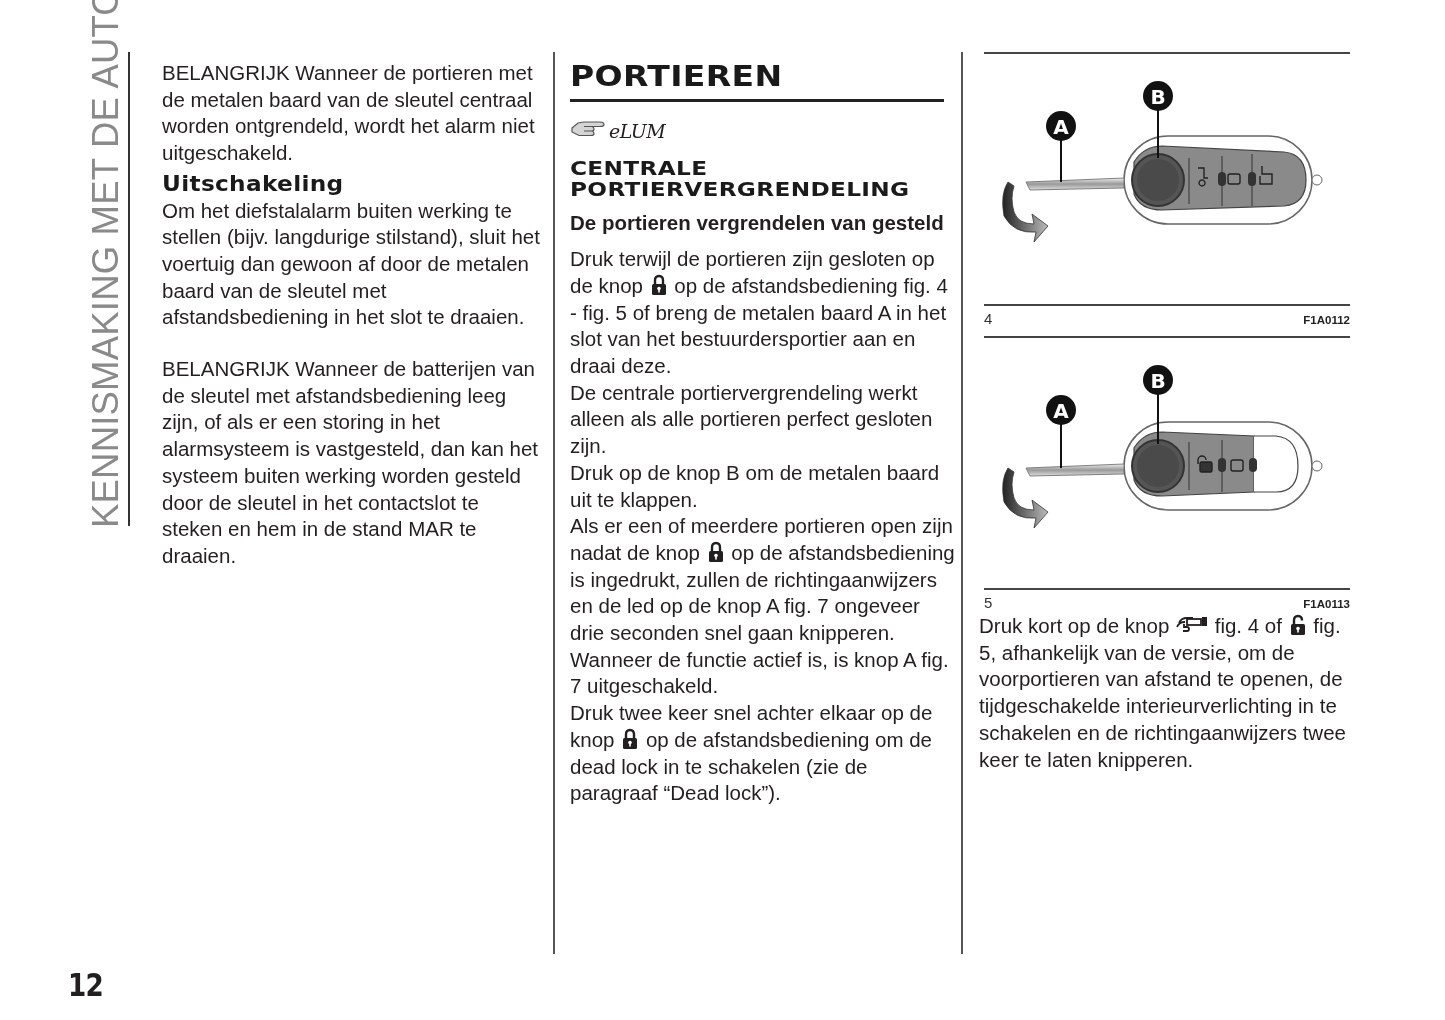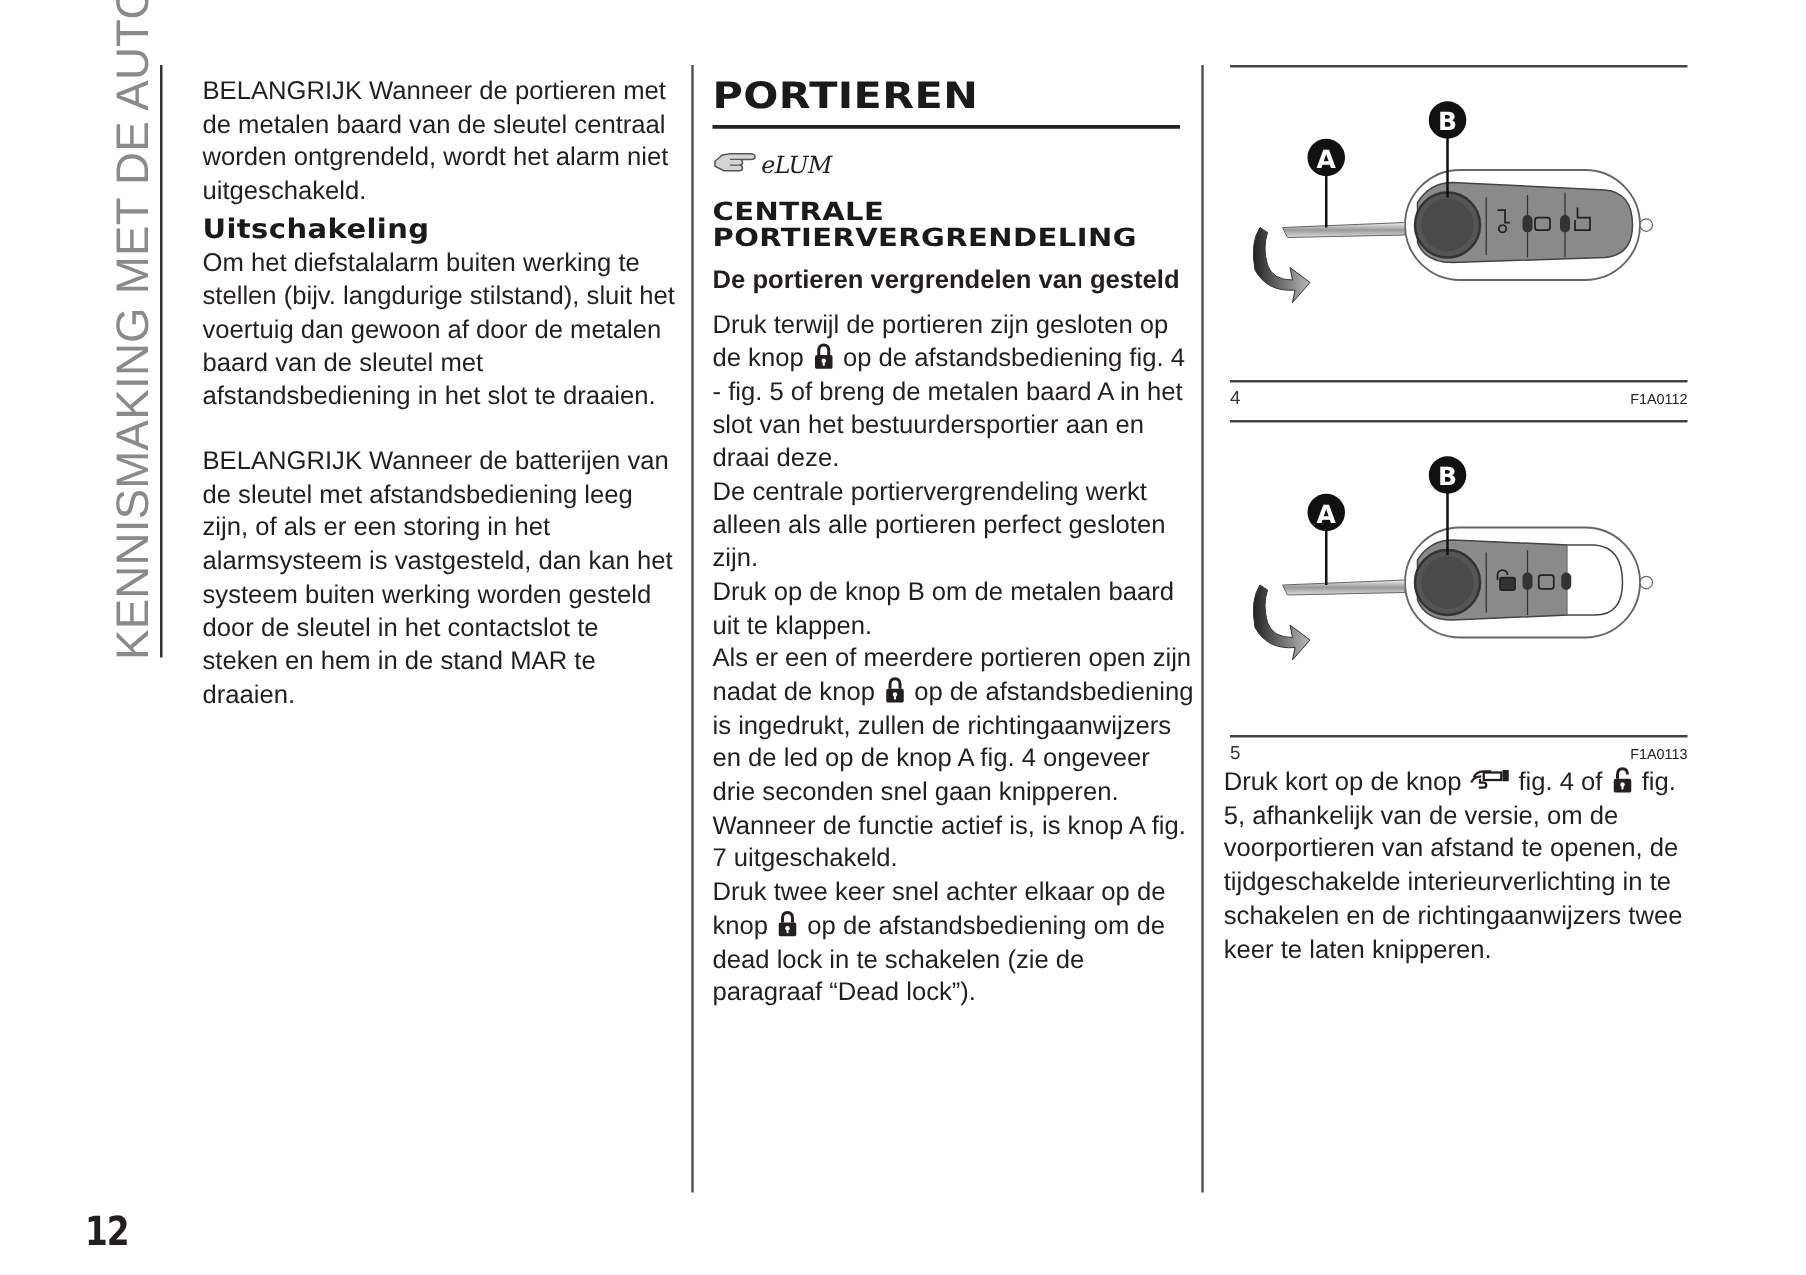--- a/index.html
+++ b/index.html
@@ -43,21 +43,21 @@
   .h-bold { font-weight: 700; font-size: 20.5px; line-height: 22.5px; margin-top: 12px; margin-bottom: 12px; }
 
   .lock-icon { display: inline-block; width: 16px; height: 22px; vertical-align: -3px; margin: 0 2px; }
 
   .fig { position: absolute; left: 984px; width: 366px; }
   .fig-top-rule { height: 2px; background: #444; }
   .fig-img { position: relative; height: 250px; }
   .fig-bottom-rule { height: 2px; background: #444; }
   .fig-cap { display: flex; justify-content: space-between; align-items: baseline; margin-top: 4px; }
   .fig-num { font-size: 15px; color: #333; }
-  .fig-code { font-size: 11.5px; font-weight: 400; color: #222; }
+  .fig-code { font-size: 11.5px; font-weight: 700; color: #222; }
 </style>
 </head>
 <body>
 
 <div class="side-title">
   <div class="side-title-text">KENNISMAKING MET DE AUTO</div>
 </div>
 <div class="side-rule"></div>
 
 <div class="page-number">12</div>
@@ -100,21 +100,21 @@
   <p>De centrale portiervergrendeling werkt alleen als alle portieren perfect gesloten zijn.</p>
   <p>Druk op de knop B om de metalen baard uit te klappen.</p>
   <p>
     <span>Als er een of meerdere portieren open zijn nadat de knop</span>
     <svg class="lock-icon" viewBox="0 0 16 22">
         <path d="M4 10 V6.5 Q4 2 8 2 Q12 2 12 6.5 V10" fill="none" stroke="#231f20" stroke-width="2.4"></path>
         <rect x="1" y="10" width="14" height="11" rx="1.5" fill="#231f20"></rect>
         <circle cx="8" cy="14.5" r="1.8" fill="#fff"></circle>
         <rect x="7.2" y="15" width="1.6" height="3.5" fill="#fff"></rect>
       </svg>
-    <span>op de afstandsbediening is ingedrukt, zullen de richtingaanwijzers en de led op de knop A fig. 4 ongeveer drie seconden snel gaan knipperen.</span>
+    <span>op de afstandsbediening is ingedrukt, zullen de richtingaanwijzers en de led op de knop A fig. 7 ongeveer drie seconden snel gaan knipperen.</span>
   </p>
   <p>Wanneer de functie actief is, is knop A fig. 7 uitgeschakeld.</p>
   <p>
     <span>Druk twee keer snel achter elkaar op de knop</span>
     <svg class="lock-icon" viewBox="0 0 16 22">
         <path d="M4 10 V6.5 Q4 2 8 2 Q12 2 12 6.5 V10" fill="none" stroke="#231f20" stroke-width="2.4"></path>
         <rect x="1" y="10" width="14" height="11" rx="1.5" fill="#231f20"></rect>
         <circle cx="8" cy="14.5" r="1.8" fill="#fff"></circle>
         <rect x="7.2" y="15" width="1.6" height="3.5" fill="#fff"></rect>
       </svg>

